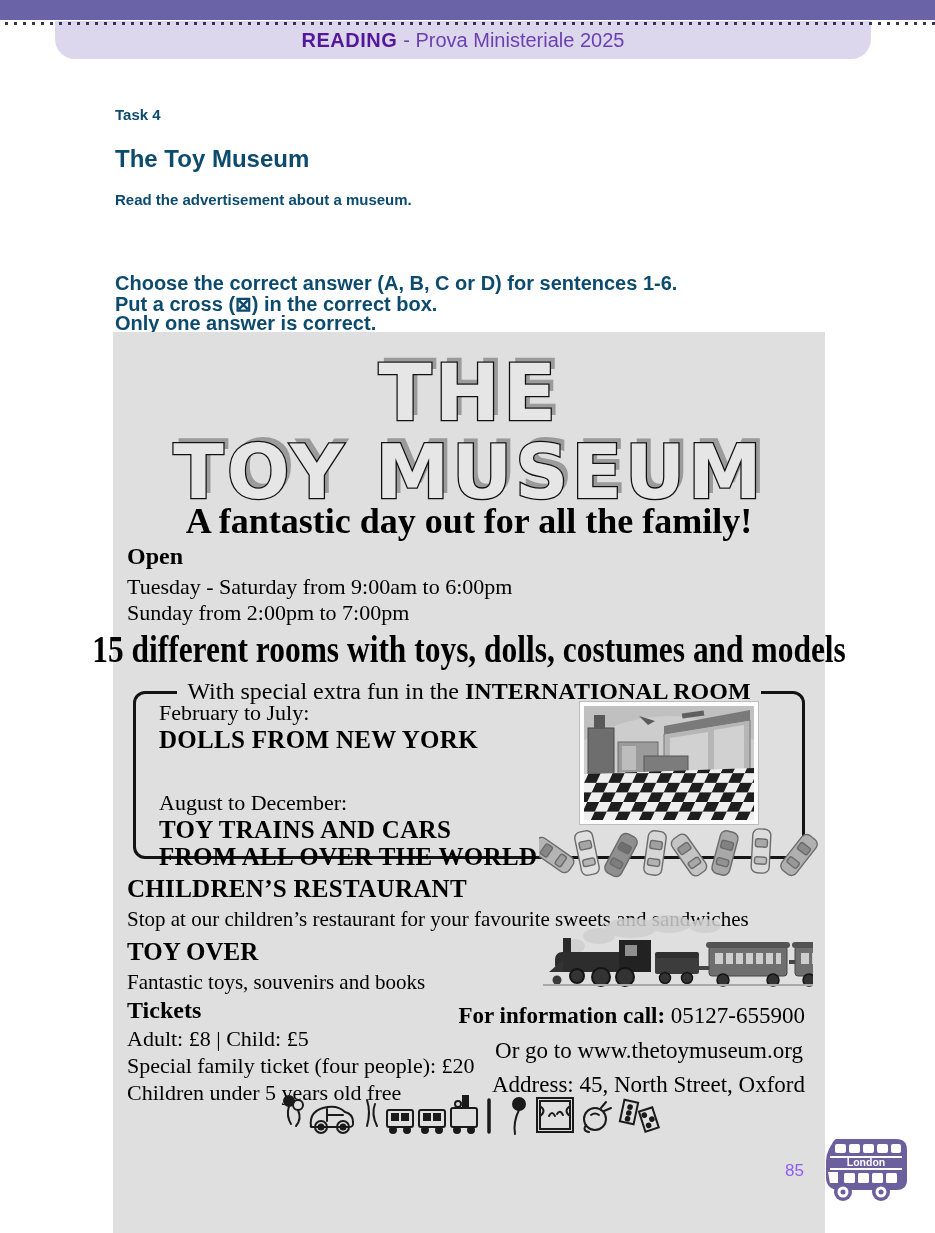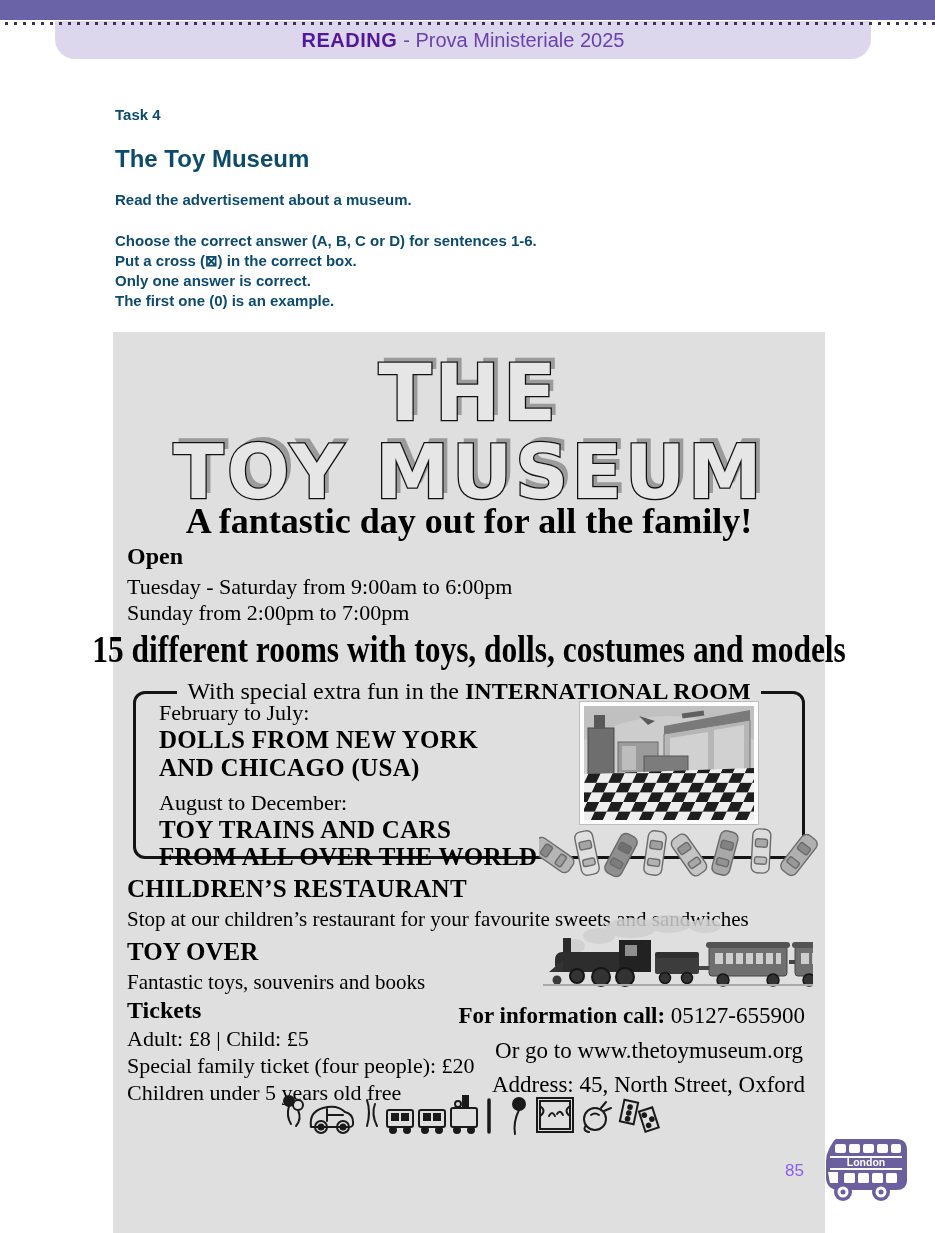--- a/index.html
+++ b/index.html
@@ -15,21 +15,21 @@
   .banner{left:55px;top:21px;width:816px;height:38px;background:#ddd7ee;
     border-radius:0 0 20px 20px;z-index:3;display:flex;align-items:center;justify-content:center;}
   .banner .rtxt{font-weight:bold;font-size:20px;color:#53189a;letter-spacing:.5px;}
   .banner .stxt{font-size:20px;color:#6a3fb0;margin-left:6px;}
 
   
   .instr{color:#0c4a6e;font-weight:bold;}
   .task-label{left:115px;top:106px;font-size:15px;}
   .task-title{left:115px;top:145px;font-size:24px;}
   .task-intro{left:115px;top:191px;font-size:15px;}
-  .il{left:115px;font-size:15px;}
+  .il{left:115px;font-size:20px;margin-top:40px;}
   .il0{top:232px;} .il1{top:252px;} .il2{top:272px;} .il3{top:292px;}
 
   
   .flyer{left:113px;top:332px;width:712px;height:1026px;background:#dfdfdf;
      font-family:"Liberation Serif","DejaVu Serif",serif;color:#000000;}
   .fa{position:absolute;}
   .titlesvg{left:0;top:6px;width:712px;height:166px;}
   .tagline{left:0;top:168px;width:712px;text-align:center;font-size:36px;font-weight:bold;white-space:nowrap;}
   .open-h{left:14px;top:211px;font-size:24px;font-weight:bold;}
   .hours1{left:14px;top:242px;font-size:22px;}
@@ -104,21 +104,20 @@
     <div class="fa hours2">Sunday from 2:00pm to 7:00pm</div>
 
     <div class="fa rooms-line">15 different rooms with toys, dolls, costumes and models</div>
 
     <div class="fa intbox"></div>
     <div class="fa intbox-title">
       <span class="lbl"><span>With special extra fun in the </span><span class="b">INTERNATIONAL ROOM</span></span>
     </div>
     <div class="fa ex-period ex1p">February to July:</div>
     <div class="fa ex-line ex1a">DOLLS FROM NEW YORK</div>
-    <div class="fa ex-line ex1b">AND CHICAGO (USA)</div>
     <div class="fa ex-period ex2p">August to December:</div>
     <div class="fa ex-line ex2a">TOY TRAINS AND CARS</div>
     <div class="fa ex-line ex2b">FROM ALL OVER THE WORLD</div>
 
     <svg class="fa photo" viewBox="0 0 170 114" preserveAspectRatio="none">
       <defs>
         <pattern id="chk" width="24" height="24" patternUnits="userSpaceOnUse" patternTransform="skewX(-25) scale(1,0.8)">
           <rect width="12" height="12" fill="#1e1e1e"></rect>
             <rect x="12" y="12" width="12" height="12" fill="#1e1e1e"></rect>
           <rect x="12" width="12" height="12" fill="#efefef"></rect>

